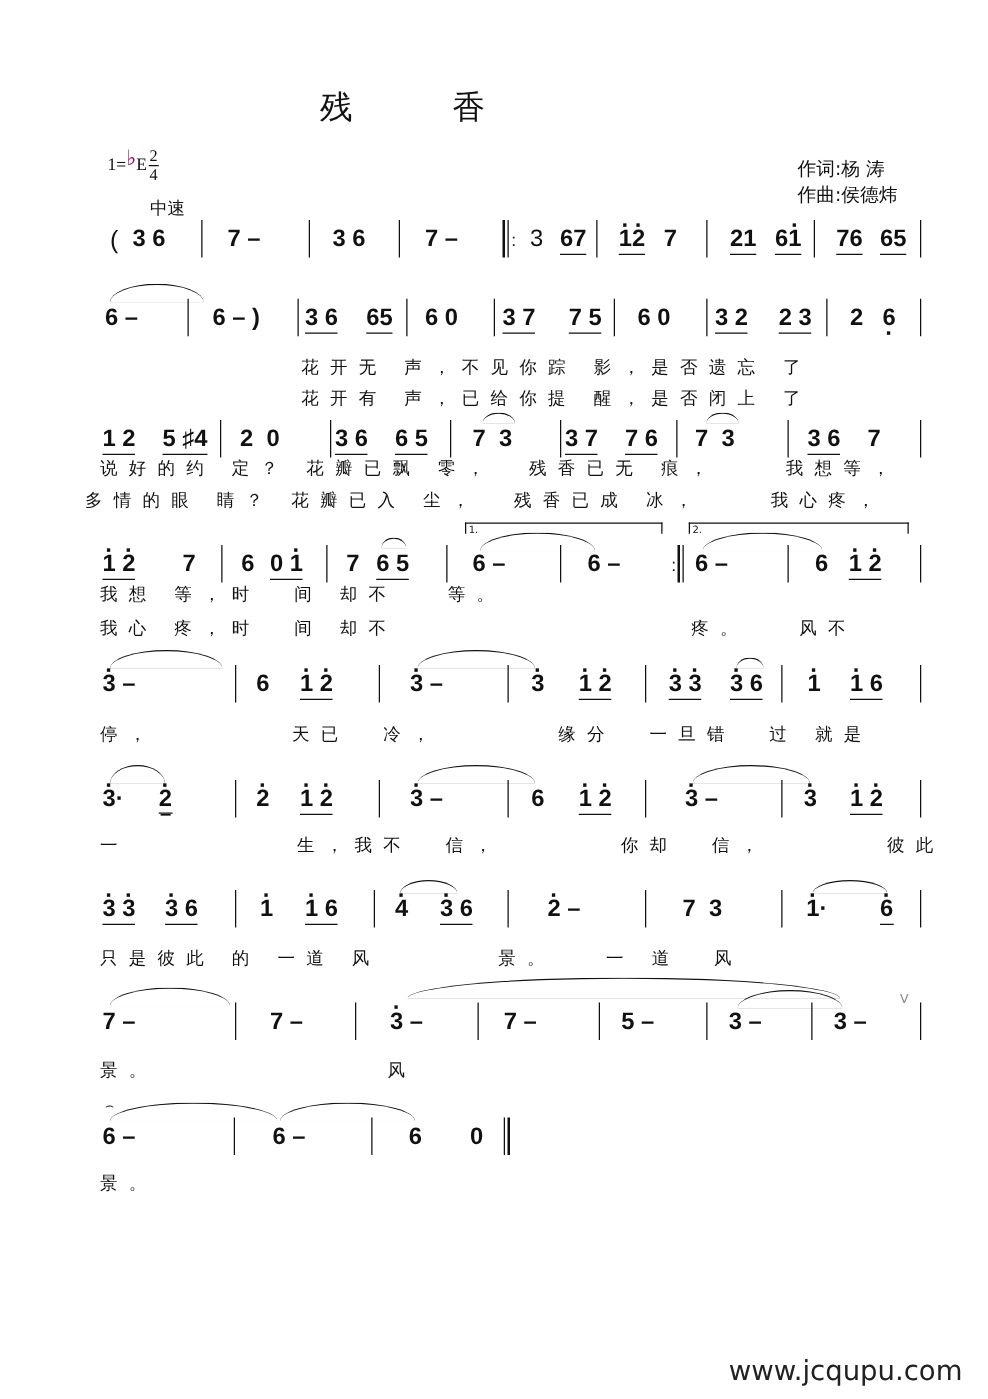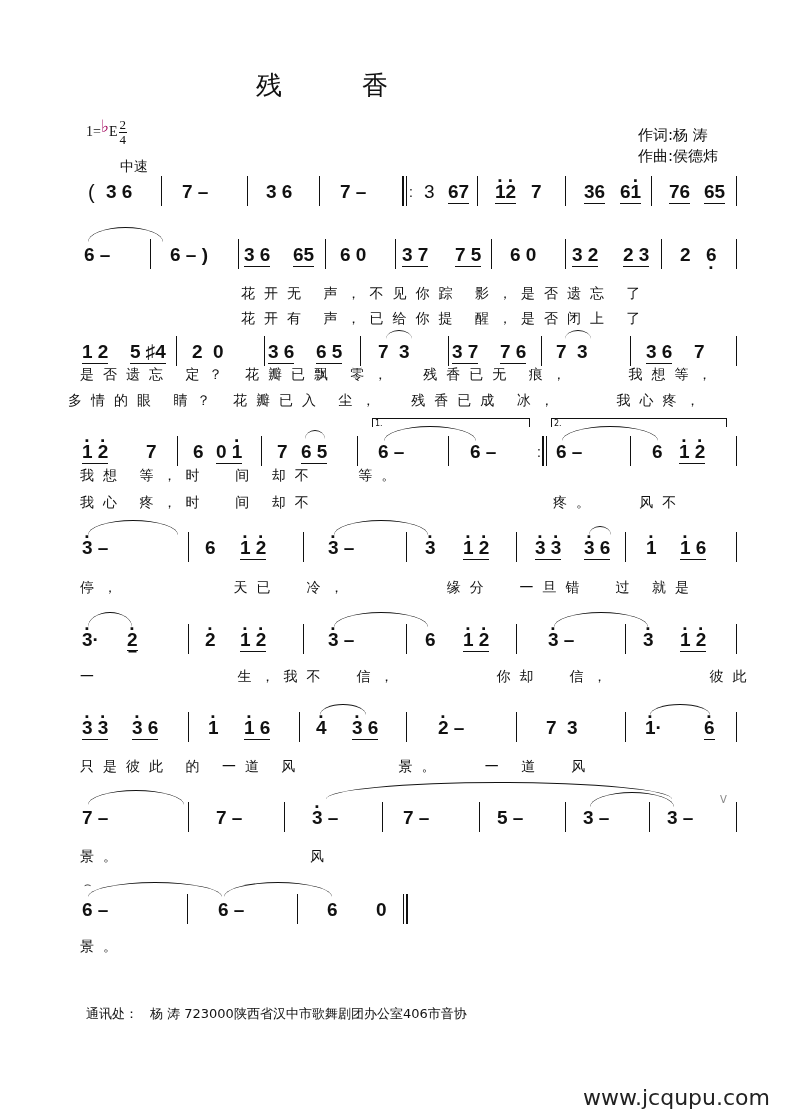--- a/index.html
+++ b/index.html
@@ -56,21 +56,21 @@
   <div class="bar" style="left:319px;top:-6px"></div>
   <span class="note" style="left:340px">7 –</span>
   <div class="dbar" style="left:402px;top:-6px"></div>
   <span class="note light" style="left:409px;font-size:14px">:</span>
   <span class="note light" style="left:424px">3</span>
   <span class="note ul" style="left:448px">67</span>
   <div class="bar" style="left:477px;top:-6px"></div>
   <span class="note ul" style="left:495px"><span class="hi">1</span><span class="hi">2</span></span>
   <span class="note" style="left:531px">7</span>
   <div class="bar" style="left:565px;top:-6px"></div>
-  <span class="note ul" style="left:584px">36</span>
+  <span class="note ul" style="left:584px">21</span>
   <span class="note ul" style="left:620px">6<span class="hi">1</span></span>
   <div class="bar" style="left:651px;top:-6px"></div>
   <span class="note ul" style="left:669px">76</span>
   <span class="note ul" style="left:704px">65</span>
   <div class="bar" style="left:736px;top:-6px"></div>
 </div>
 
 <div class="row" style="top:245px">
   <div class="slur" style="left:88px;top:-18px;width:75px"></div>
   <span class="note" style="left:84px">6 –</span>
@@ -111,21 +111,21 @@
   <div class="bar" style="left:448px;top:-6px"></div>
   <span class="note ul" style="left:452px">3 7</span>
   <span class="note ul" style="left:500px">7 6</span>
   <div class="bar" style="left:541px;top:-6px"></div>
   <div class="slur" style="left:565px;top:-12px;width:26px;height:8px"></div>
   <span class="note" style="left:556px;white-space:pre">7  3</span>
   <div class="bar" style="left:630px;top:-6px"></div>
   <span class="note ul" style="left:646px">3 6</span>
   <span class="note" style="left:694px">7</span>
   <div class="bar" style="left:736px;top:-6px"></div>
-  <div class="lyric" style="left:80px;top:24px">是否遗忘 定？ 花瓣已飘 零，  残香已无 痕，    我想等，</div>
+  <div class="lyric" style="left:80px;top:24px">说好的约 定？ 花瓣已飘 零，  残香已无 痕，    我想等，</div>
   <div class="lyric" style="left:68px;top:50px">多情的眼 睛？ 花瓣已入 尘，  残香已成 冰，    我心疼，</div>
 </div>
 
 <div class="row" style="top:442px">
   <span class="note ul" style="left:82px"><span class="hi">1</span> <span class="hi">2</span></span>
   <span class="note" style="left:146px">7</span>
   <div class="bar" style="left:177px;top:-6px"></div>
   <span class="note" style="left:193px">6</span>
   <span class="note ul" style="left:216px">0 <span class="hi">1</span></span>
   <div class="bar" style="left:261px;top:-6px"></div>
@@ -251,16 +251,15 @@
   <div class="bar" style="left:187px;top:-6px"></div>
   <span class="note" style="left:218px">6 –</span>
   <div class="bar" style="left:297px;top:-6px"></div>
   <span class="note" style="left:327px">6</span>
   <span class="note" style="left:376px">0</span>
   <div class="dbar" style="left:403px;top:-6px;border-left:1px solid #111;border-right:2px solid #111"></div>
   <div class="lyric" style="left:80px;top:38px">景。</div>
 </div>
 
 <div class="abs footer" style="top:1002px;left:86px">
-  <div><span>通讯处：</span><span style="margin-left:12px">杨  涛 723000陕西省汉中市歌舞剧团办公室406市音协</span></div>
 </div>
 
 <div class="abs watermark">www.jcqupu.com</div>
 
 </body></html>

